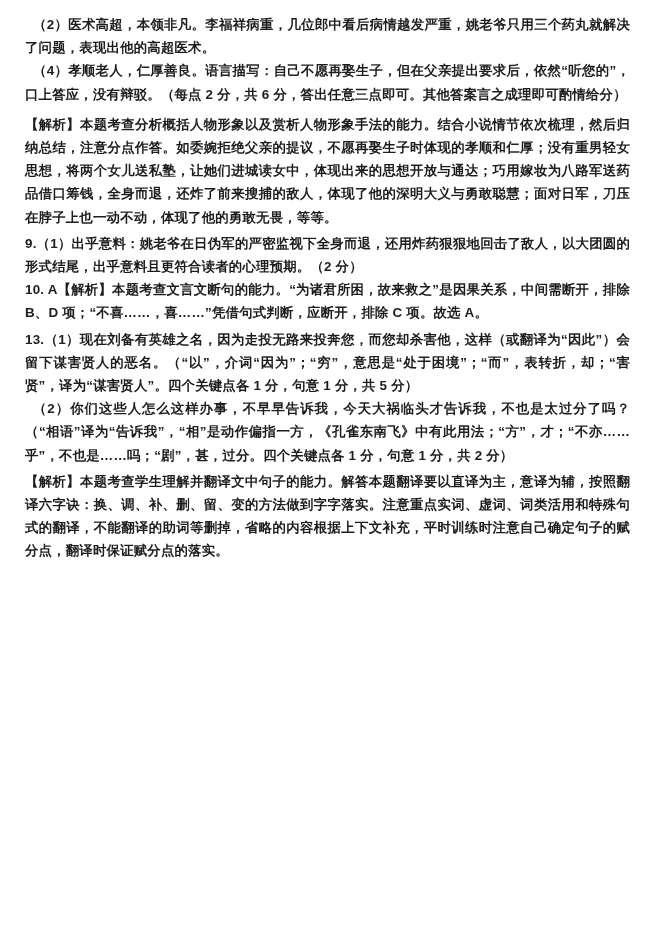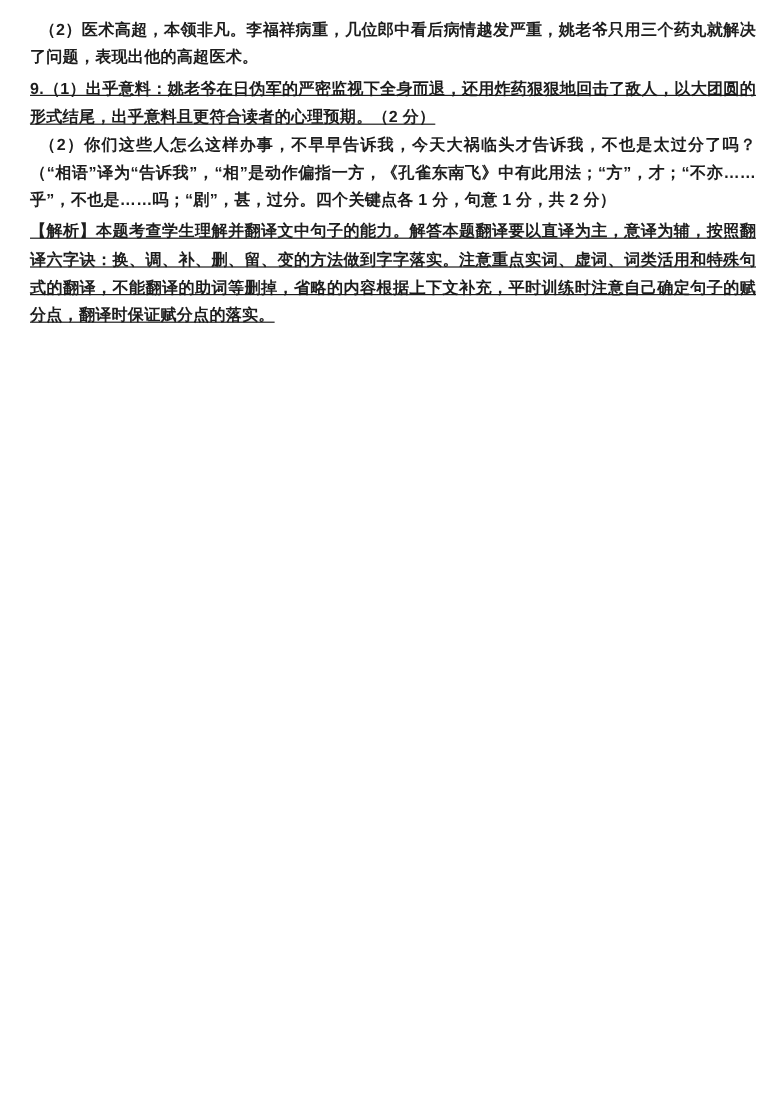--- a/index.html
+++ b/index.html
@@ -25,24 +25,28 @@
     font-weight: 600;
     text-align: justify;
     text-justify: inter-ideograph;
     letter-spacing: 0.2px;
     word-break: break-all;
   }
   
   .indent-half { text-indent: 8px; }
   
   .gap-sm { margin-top: 7px !important; }
-  .gap-xs { margin-top: 3px !important; text-decoration: underline; }
+  .gap-xs { margin-top: 3px !important; }
 </style>
 </head>
 <body>
 
 <div class="page">
   <p class="indent-half">（2）医术高超，本领非凡。李福祥病重，几位郎中看后病情越发严重，姚老爷只用三个药丸就解决了问题，表现出他的高超医术。</p>
+  <p class="indent-half">（4）孝顺老人，仁厚善良。语言描写：自己不愿再娶生子，但在父亲提出要求后，依然“听您的”，口上答应，没有辩驳。（每点 2 分，共 6 分，答出任意三点即可。其他答案言之成理即可酌情给分）</p>
+  <p class="gap-sm">【解析】本题考查分析概括人物形象以及赏析人物形象手法的能力。结合小说情节依次梳理，然后归纳总结，注意分点作答。如委婉拒绝父亲的提议，不愿再娶生子时体现的孝顺和仁厚；没有重男轻女思想，将两个女儿送私塾，让她们进城读女中，体现出来的思想开放与通达；巧用嫁妆为八路军送药品借口筹钱，全身而退，还炸了前来搜捕的敌人，体现了他的深明大义与勇敢聪慧；面对日军，刀压在脖子上也一动不动，体现了他的勇敢无畏，等等。</p>
   <p class="gap-xs">9.（1）出乎意料：姚老爷在日伪军的严密监视下全身而退，还用炸药狠狠地回击了敌人，以大团圆的形式结尾，出乎意料且更符合读者的心理预期。（2 分）</p>
+  <p>10. A【解析】本题考查文言文断句的能力。“为诸君所困，故来救之”是因果关系，中间需断开，排除 B、D 项；“不喜……，喜……”凭借句式判断，应断开，排除 C 项。故选 A。</p>
+  <p class="gap-xs">13.（1）现在刘备有英雄之名，因为走投无路来投奔您，而您却杀害他，这样（或翻译为“因此”）会留下谋害贤人的恶名。（“以”，介词“因为”；“穷”，意思是“处于困境”；“而”，表转折，却；“害贤”，译为“谋害贤人”。四个关键点各 1 分，句意 1 分，共 5 分）</p>
   <p class="indent-half">（2）你们这些人怎么这样办事，不早早告诉我，今天大祸临头才告诉我，不也是太过分了吗？（“相语”译为“告诉我”，“相”是动作偏指一方，《孔雀东南飞》中有此用法；“方”，才；“不亦……乎”，不也是……吗；“剧”，甚，过分。四个关键点各 1 分，句意 1 分，共 2 分）</p>
   <p class="gap-xs">【解析】本题考查学生理解并翻译文中句子的能力。解答本题翻译要以直译为主，意译为辅，按照翻译六字诀：换、调、补、删、留、变的方法做到字字落实。注意重点实词、虚词、词类活用和特殊句式的翻译，不能翻译的助词等删掉，省略的内容根据上下文补充，平时训练时注意自己确定句子的赋分点，翻译时保证赋分点的落实。</p>
 
 </div>
 
 </body></html>

